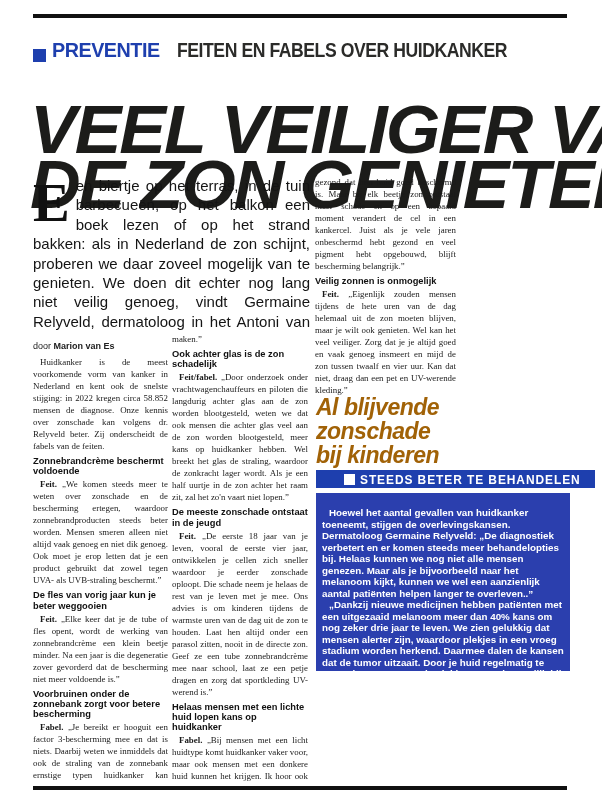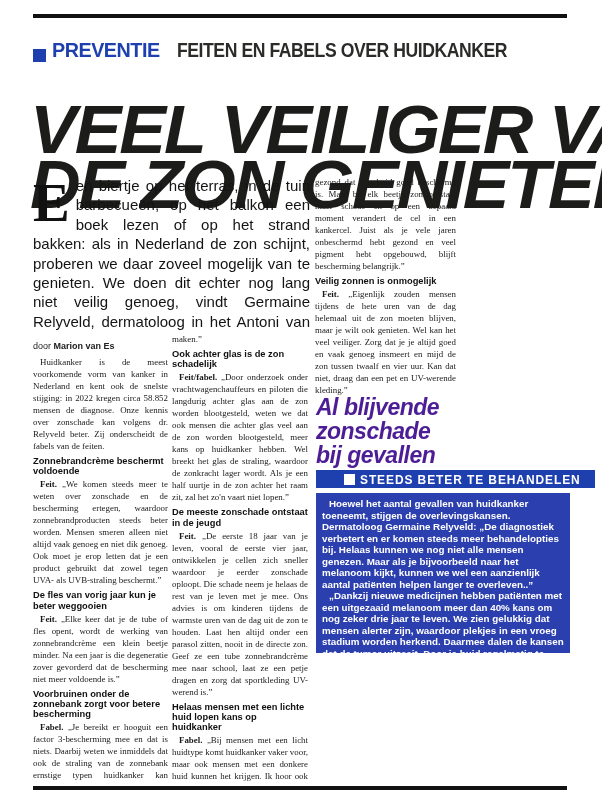--- a/index.html
+++ b/index.html
@@ -39,30 +39,30 @@
 
   .body-p{font-size:8.9px;line-height:12px;text-align:justify;margin:0 0 3px 0;
     text-indent:7px;hyphens:auto;-webkit-hyphens:auto;}
   .body-p.no-indent{text-indent:0;}
   .body-p strong{font-weight:700;}
   .subhead{font-family:"Liberation Sans",sans-serif;font-weight:700;font-size:9.3px;
     line-height:10.2px;margin:4px 0 2px 0;color:#111;text-align:left;}
 
   .pull-quote{position:absolute;left:283px;top:219px;width:250px;
     font-family:"Liberation Sans",sans-serif;font-weight:700;font-style:italic;
-    font-size:23px;line-height:24px;color:#4c1d95;letter-spacing:-0.5px;}
+    font-size:23px;line-height:24px;color:#a16207;letter-spacing:-0.5px;}
 
   .banner{position:absolute;left:283px;top:294px;width:254px;height:18px;
     background:#1e3fae;display:flex;align-items:center;padding-left:25px;}
   .banner-square{width:11px;height:11px;background:#ffffff;margin:0 5px 0 3px;flex:0 0 auto;}
   .banner-text{font-family:"Liberation Sans",sans-serif;font-weight:700;font-size:13px;
     color:#ffffff;letter-spacing:1px;white-space:nowrap;transform:scaleX(.92);transform-origin:left;}
 
   .blue-box{position:absolute;left:283px;top:317px;width:242px;height:150px;
-    background:#2b3fae;color:#ffffff;padding:5px 6px;overflow:hidden;
+    background:#2b3fae;color:#ffffff;padding:14px 6px;overflow:hidden;
     font-family:"Liberation Sans",sans-serif;font-weight:700;font-size:9.8px;line-height:11.5px;}
   .blue-box p{margin:0;text-indent:7px;text-align:left;}
 </style>
 </head>
 <body>
 
 <div class="rule rule-top"></div>
 
 <div class="kicker">
   <span class="kicker-square"></span>
@@ -114,21 +114,21 @@
     <div>
         <p class="body-p no-indent">gezond dat hun huid goed beschermd is. Maar bij elk beetje zon ontstaat meer schade en op een bepaald moment verandert de cel in een kankercel. Juist als je vele jaren onbeschermd hebt gezond en veel pigment hebt opgebouwd, blijft bescherming belangrijk.”</p>
         <h3 class="subhead">Veilig zonnen is onmogelijk</h3>
         <p class="body-p"><strong>Feit. </strong>„Eigenlijk zouden mensen tijdens de hete uren van de dag helemaal uit de zon moeten blijven, maar je wilt ook genieten. Wel kan het veel veiliger. Zorg dat je je altijd goed en vaak genoeg insmeert en mijd de zon tussen twaalf en vier uur. Kan dat niet, draag dan een pet en UV-werende kleding.”</p>
       </div>
   </div>
 
   <div class="pull-quote">
       <div>Al blijvende</div>
       <div>zonschade</div>
-      <div>bij gevallen</div>
+      <div>bij kinderen</div>
     </div>
 
   <div class="banner">
     <span class="banner-square"></span>
     <span class="banner-text">STEEDS BETER TE BEHANDELEN</span>
   </div>
 
   <div class="blue-box">
       <p>Hoewel het aantal gevallen van huidkanker toeneemt, stijgen de overlevingskansen. Dermatoloog Germaine Relyveld: „De diagnostiek verbetert en er komen steeds meer behandelopties bij. Helaas kunnen we nog niet alle mensen genezen. Maar als je bijvoorbeeld naar het melanoom kijkt, kunnen we wel een aanzienlijk aantal patiënten helpen langer te overleven..”</p>
       <p>„Dankzij nieuwe medicijnen hebben patiënten met een uitgezaaid melanoom meer dan 40% kans om nog zeker drie jaar te leven. We zien gelukkig dat mensen alerter zijn, waardoor plekjes in een vroeg stadium worden herkend. Daarmee dalen de kansen dat de tumor uitzaait. Door je huid regelmatig te controleren en vreemde plekjes zo snel mogelijk bij de huisarts te laten checken, kan de overlevingskans tot ver boven de 90% stijgen.”</p>

